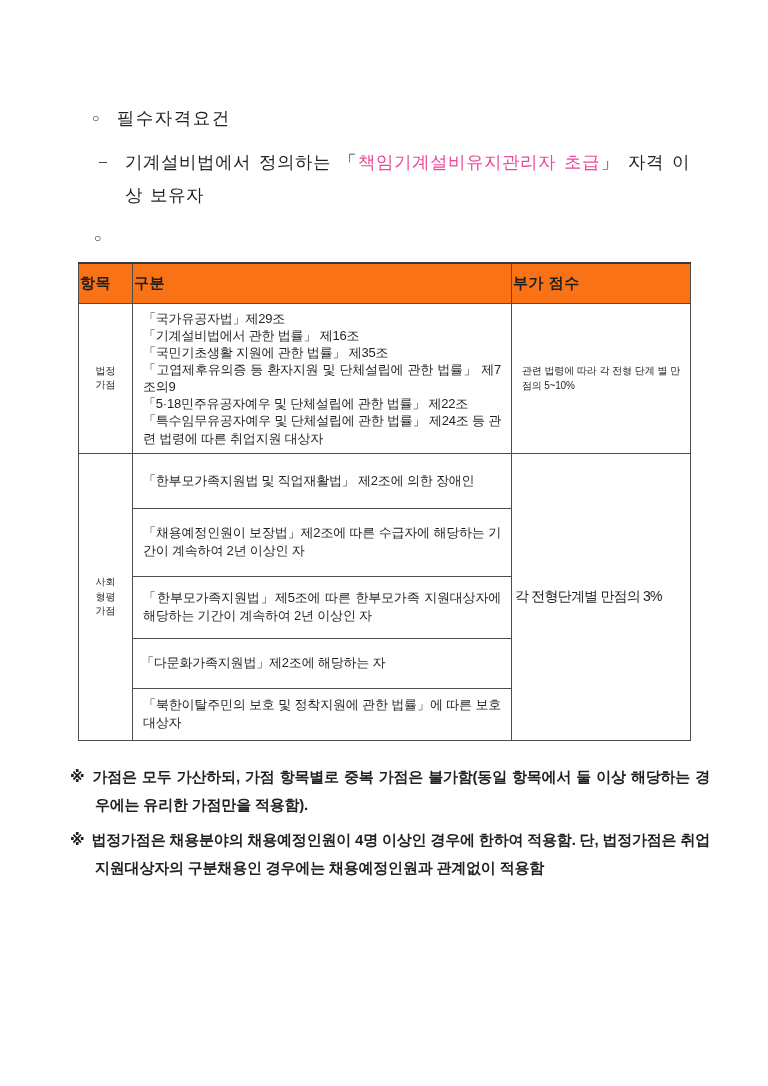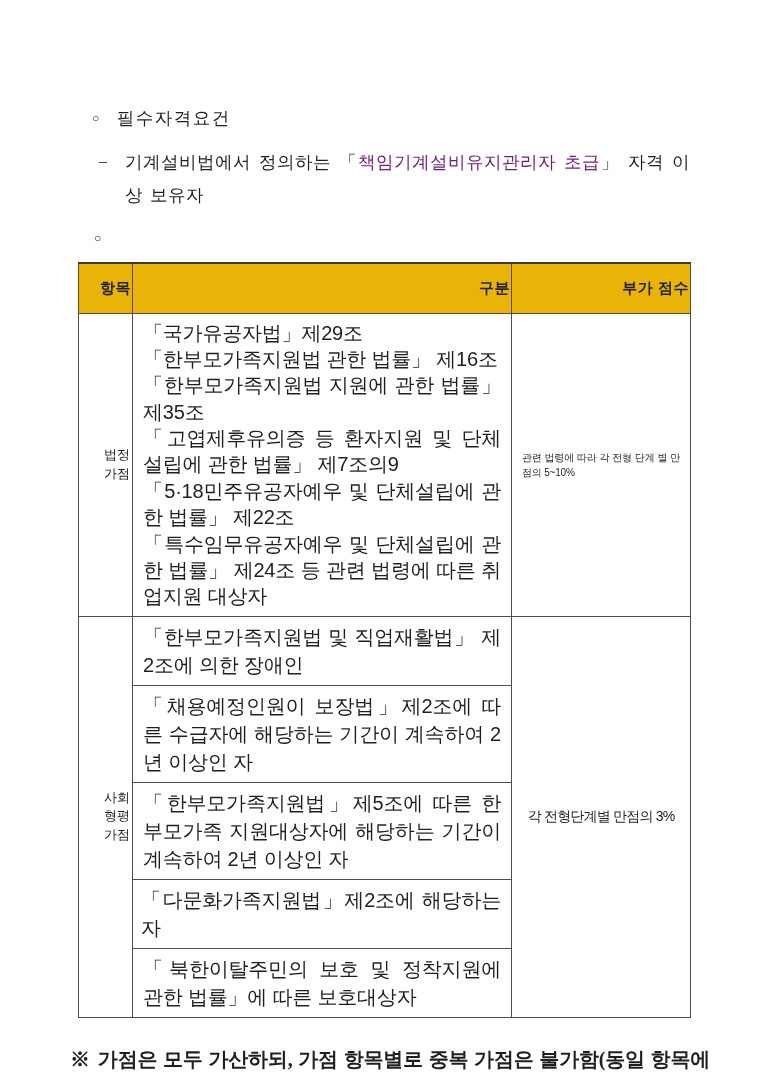--- a/index.html
+++ b/index.html
@@ -13,57 +13,57 @@
   .page { padding: 106px 78px 0 78px; }
 
   
   .serif { font-family: "Liberation Serif", "DejaVu Serif", serif; }
   .h-row { display: flex; align-items: flex-start; font-size: 17.5px; letter-spacing: 1.5px; margin: 0 0 16px 14px; }
   .h-row .circle { font-size: 12px; line-height: 24px; margin-right: 16px; }
   .h-row .h-text { line-height: 24px; }
   .req-block { display: flex; margin: 0 0 10px 20px; font-size: 17.5px; }
   .req-block .dash { width: 27px; flex: 0 0 27px; line-height: 33px; }
   .req-block .req-text { line-height: 33px; text-align: justify; letter-spacing: 0.5px; word-spacing: 2px; width: 566px; }
-  .blue-hl { color: #701a75; }
+  .blue-hl { color: #ec4899; }
   .h-row.lvl2 { margin: 14px 0 12px 16px; letter-spacing: 2px; }
 
   
   table.bonus { border-collapse: collapse; width: 612px; table-layout: fixed; margin-top: 10px; }
   table.bonus, table.bonus th, table.bonus td { border: 1px solid #4d4d4d; }
   table.bonus { border-top: 2px solid #3a3a3a; }
   col.c-item  { width: 54px; }
   col.c-desc  { width: 379px; }
   col.c-score { width: 179px; }
   th {
-    background: #eab308;
+    background: #f97316;
     font-size: 15px; font-weight: bold;
-    height: 50px; text-align: right;
+    height: 40px; text-align: left;
     letter-spacing: 0.5px;
   }
-  td.cat { text-align: right; font-size: 13px; line-height: 1.45; vertical-align: middle; padding: 2px; }
-  td.desc { padding: 6px 10px; font-size: 20px; vertical-align: middle; }
+  td.cat { text-align: center; font-size: 10px; line-height: 1.45; vertical-align: middle; padding: 2px; }
+  td.desc { padding: 6px 10px; font-size: 13px; vertical-align: middle; }
   td.desc .law-line { text-align: justify; text-align-last: left; line-height: 1.32; letter-spacing: -0.2px; }
   td.desc.sub { line-height: 1.4; text-align: justify; letter-spacing: -0.2px; }
   td.score { padding: 6px 10px; font-size: 10px; vertical-align: middle; }
   td.score .score-text { text-align: justify; line-height: 1.5; letter-spacing: -0.2px; }
-  td.score.single { text-align: center; font-size: 14px; letter-spacing: -0.8px; padding: 4px 3px; }
+  td.score.single { text-align: left; font-size: 14px; letter-spacing: -0.8px; padding: 4px 3px; }
   tr.sub-r1 td.desc { height: 55px; }
   tr.sub-r2 td.desc { height: 68px; }
   tr.sub-r3 td.desc { height: 62px; }
   tr.sub-r4 td.desc { height: 50px; padding-left: 8px; }
   tr.sub-r5 td.desc { height: 52px; }
 
   
   .notes { margin-top: 22px; width: 640px; margin-left: -8px; }
   .note {
-    font-size: 20px; font-weight: bold;
+    font-size: 15px; font-weight: bold;
     line-height: 1.9; letter-spacing: -0.2px;
     margin: 0 0 6px 0;
     padding-left: 25px; text-indent: -25px;
-    text-align: justify; text-align-last: left; font-family: Liberation Serif, serif;
+    text-align: justify; text-align-last: left;
   }
   .note .note-marker { margin-right: 7px; }
 </style>
 </head>
 <body>
 
 <div class="page">
 
   <div class="h-row serif">
     <span class="circle">○</span>
@@ -94,22 +94,22 @@
     </thead>
     <tbody>
 
       <tr>
         <td class="cat">
           <div>법정</div>
           <div>가점</div>
         </td>
         <td class="desc">
           <div class="law-line">「국가유공자법」제29조</div>
-          <div class="law-line">「한부모가족지원법 관한 법률」 제16조</div>
-          <div class="law-line">「한부모가족지원법 지원에 관한 법률」 제35조</div>
+          <div class="law-line">「기계설비법에서 관한 법률」 제16조</div>
+          <div class="law-line">「국민기초생활 지원에 관한 법률」 제35조</div>
           <div class="law-line">「고엽제후유의증 등 환자지원 및 단체설립에 관한 법률」 제7조의9</div>
           <div class="law-line">「5·18민주유공자예우 및 단체설립에 관한 법률」 제22조</div>
           <div class="law-line">「특수임무유공자예우 및 단체설립에 관한 법률」 제24조 등 관련 법령에 따른 취업지원 대상자</div>
         </td>
         <td class="score">
           <div class="score-text">관련 법령에 따라 각 전형 단계 별 만점의 5~10%</div>
         </td>
       </tr>
 
       <tr class="sub-r1">
@@ -131,15 +131,16 @@
         <td class="desc sub">「다문화가족지원법」제2조에 해당하는 자</td>
       </tr>
       <tr class="sub-r5">
         <td class="desc sub">「북한이탈주민의 보호 및 정착지원에 관한 법률」에 따른 보호대상자</td>
       </tr>
     </tbody>
   </table>
 
   <div class="notes">
     <p class="note"><span class="note-marker">※</span><span>가점은 모두 가산하되, 가점 항목별로 중복 가점은 불가함(동일 항목에서 둘 이상 해당하는 경우에는 유리한 가점만을 적용함).</span></p>
+    <p class="note"><span class="note-marker">※</span><span>법정가점은 채용분야의 채용예정인원이 4명 이상인 경우에 한하여 적용함. 단, 법정가점은 취업지원대상자의 구분채용인 경우에는 채용예정인원과 관계없이 적용함</span></p>
   </div>
 
 </div>
 
 </body></html>

